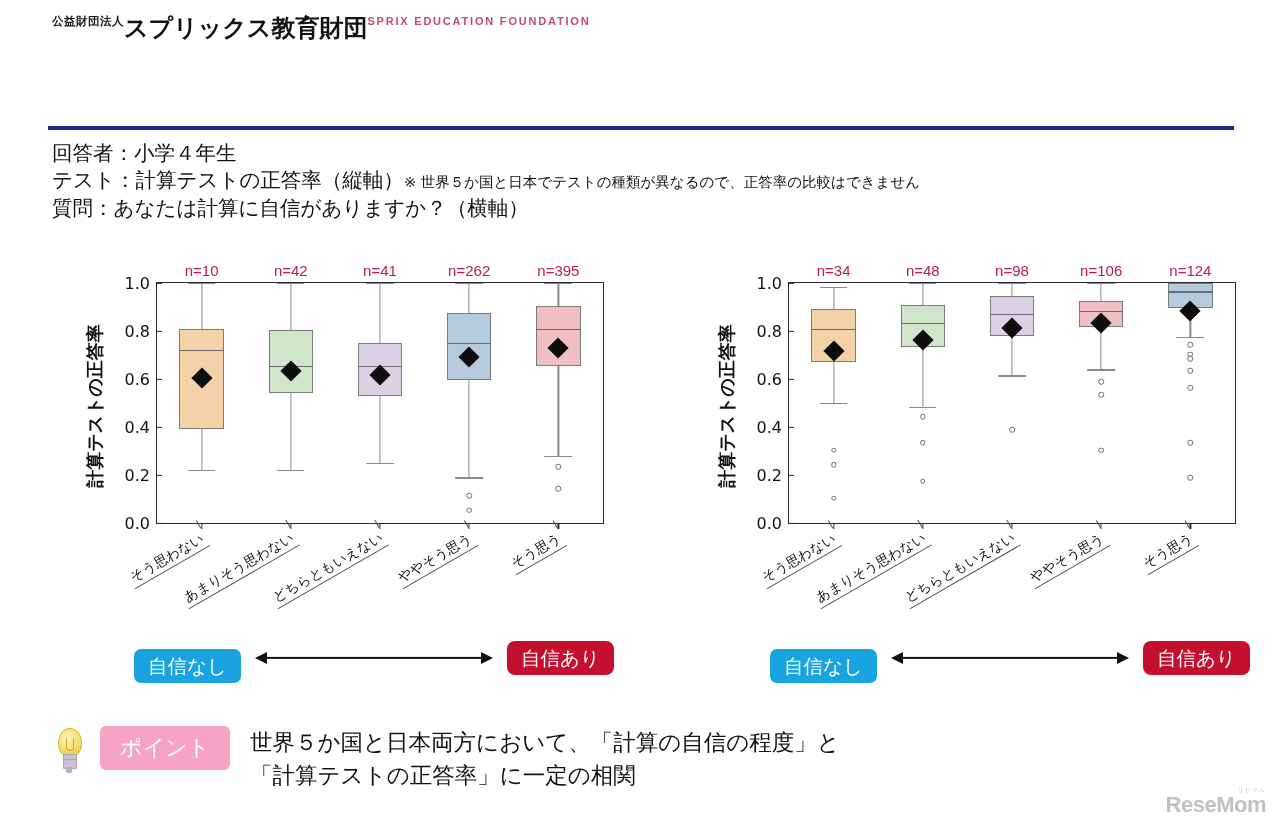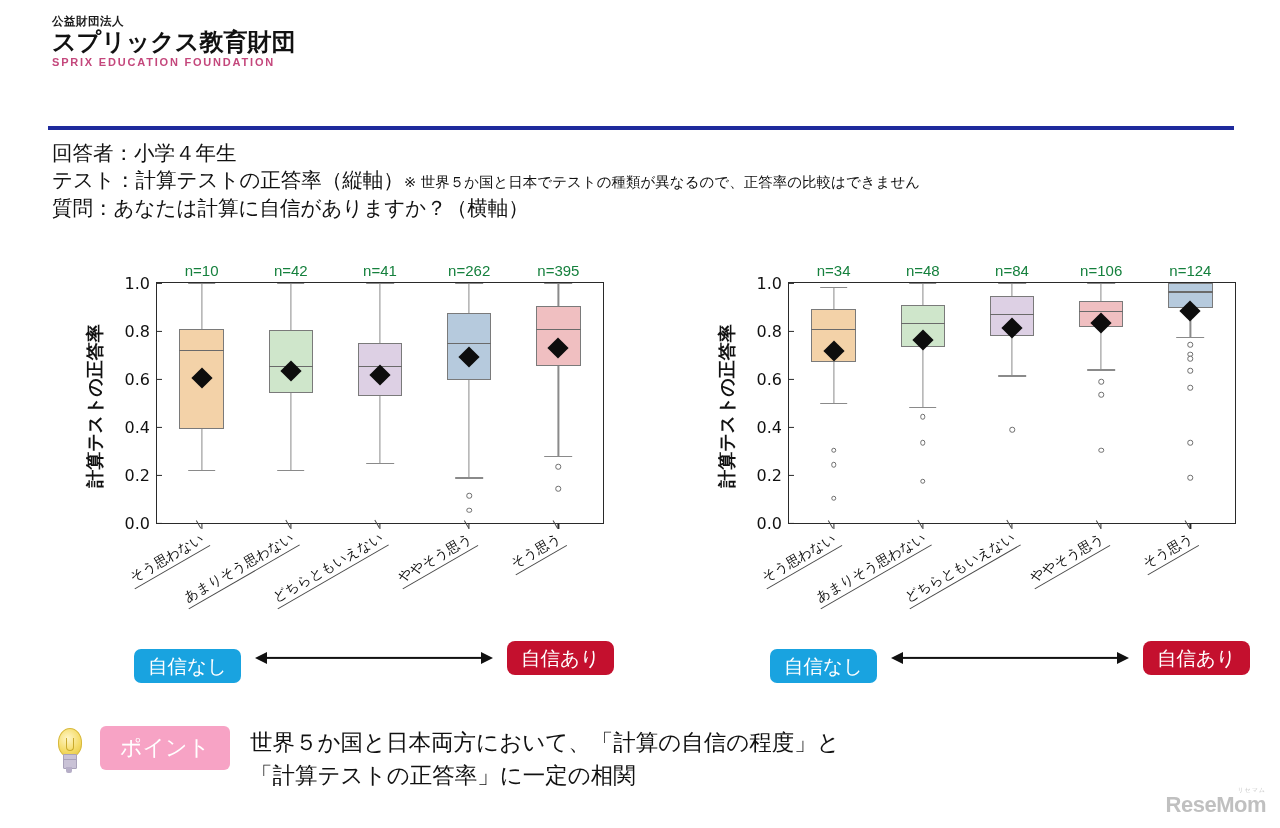--- a/index.html
+++ b/index.html
@@ -13,21 +13,21 @@
   
   .header{position:absolute;left:52px;top:16px;display:flex;align-items:center;gap:18px;}
   .fig-badge{
     width:117px;height:54px;border-radius:11px;background:#181a8e;
     display:flex;align-items:center;justify-content:center;
   }
   .fig-badge-inner{
     color:#fff;font-size:30px;letter-spacing:2px;font-weight:700;
     font-family:"DejaVu Sans",sans-serif;line-height:1;
   }
-  .logo-block{display:flex;flex-direction:column;justify-content:center;line-height:1;}
+  .logo-block{display:flex;flex-direction:row;justify-content:center;line-height:1;}
   .logo-kouzai{font-size:11.5px;font-weight:700;color:#1a1a1a;letter-spacing:.5px;margin-bottom:2px;
     font-family:"DejaVu Sans",sans-serif;}
   .logo-main{font-size:24px;font-weight:700;color:#111;letter-spacing:0px;margin-bottom:3px;
     font-family:"DejaVu Sans",sans-serif;}
   .logo-en{font-size:11px;font-weight:700;color:#c4477c;letter-spacing:1.8px;
     font-family:"Liberation Sans",sans-serif;}
 
   
   .title{
     position:absolute;left:50px;top:92px;width:1190px;
@@ -62,21 +62,21 @@
   .plot{
     position:absolute;left:72px;top:24px;width:448px;height:242px;
     border:1.4px solid #2a2a2a;background:#fff;box-sizing:border-box;
   }
   .ytick{position:absolute;right:100%;transform:translateY(-50%);padding-right:7px;
     font-size:16px;font-family:"DejaVu Sans",sans-serif;color:#111;white-space:nowrap;}
   .ytick::after{content:"";position:absolute;left:100%;top:50%;width:5px;height:1.2px;
     background:#2a2a2a;transform:translateY(-50%);}
 
   .ncount{position:absolute;top:-21px;transform:translateX(-50%);font-size:15px;
-    font-family:"Liberation Sans",sans-serif;color:#15803d;white-space:nowrap;}
+    font-family:"Liberation Sans",sans-serif;color:#be185d;white-space:nowrap;}
 
   .xtickmark{position:absolute;bottom:-6px;width:1.2px;height:6px;background:#2a2a2a;
     transform:translateX(-50%);}
 
   
   .bx{position:absolute;box-sizing:border-box;border:1.1px solid #7a7a7a;}
   .median{position:absolute;height:1.2px;background:#6a6a6a;}
   .whisk-v{position:absolute;width:1.2px;background:#8a8a8a;transform:translateX(-50%);}
   .whisk-cap{position:absolute;height:1.2px;background:#8a8a8a;transform:translateX(-50%);}
   .mean{position:absolute;width:15px;height:15px;background:#0d0d0d;
@@ -258,21 +258,21 @@
           <div class="whisk-v" style="left: 30%; top: 0%; height: 9%;"></div>
           <div class="whisk-v" style="left: 30%; top: 26.5%; height: 25%;"></div>
           <div class="whisk-cap" style="left: 30%; top: 0%; width: 6.2%;"></div>
           <div class="whisk-cap" style="left: 30%; top: 51.5%; width: 6.2%;"></div>
           <div class="bx" style="left: 25%; width: 10%; top: 9%; height: 17.5%; background: rgb(207, 230, 203);"></div>
           <div class="median" style="left: 25%; width: 10%; top: 16.5%;"></div>
           <div class="mean" style="left: 30%; top: calc(20.5% - 7.5px);"></div>
           <div class="outlier" style="left: 30%; top: calc(54.5% - 2.75px);"></div>
           <div class="outlier" style="left: 30%; top: calc(65.5% - 2.75px);"></div>
           <div class="outlier" style="left: 30%; top: calc(81.5% - 2.75px);"></div>
-          <div class="ncount" style="left: 50%;">n=84</div>
+          <div class="ncount" style="left: 50%;">n=98</div>
           <div class="xtickmark" style="left: 50%;"></div>
           <div class="whisk-v" style="left: 50%; top: 0%; height: 5.5%;"></div>
           <div class="whisk-v" style="left: 50%; top: 22%; height: 16.5%;"></div>
           <div class="whisk-cap" style="left: 50%; top: 0%; width: 6.2%;"></div>
           <div class="whisk-cap" style="left: 50%; top: 38.5%; width: 6.2%;"></div>
           <div class="bx" style="left: 45%; width: 10%; top: 5.5%; height: 16.5%; background: rgb(221, 208, 228);"></div>
           <div class="median" style="left: 45%; width: 10%; top: 13%;"></div>
           <div class="mean" style="left: 50%; top: calc(15.5% - 7.5px);"></div>
           <div class="outlier" style="left: 50%; top: calc(60% - 2.75px);"></div>
           <div class="ncount" style="left: 70%;">n=106</div>

